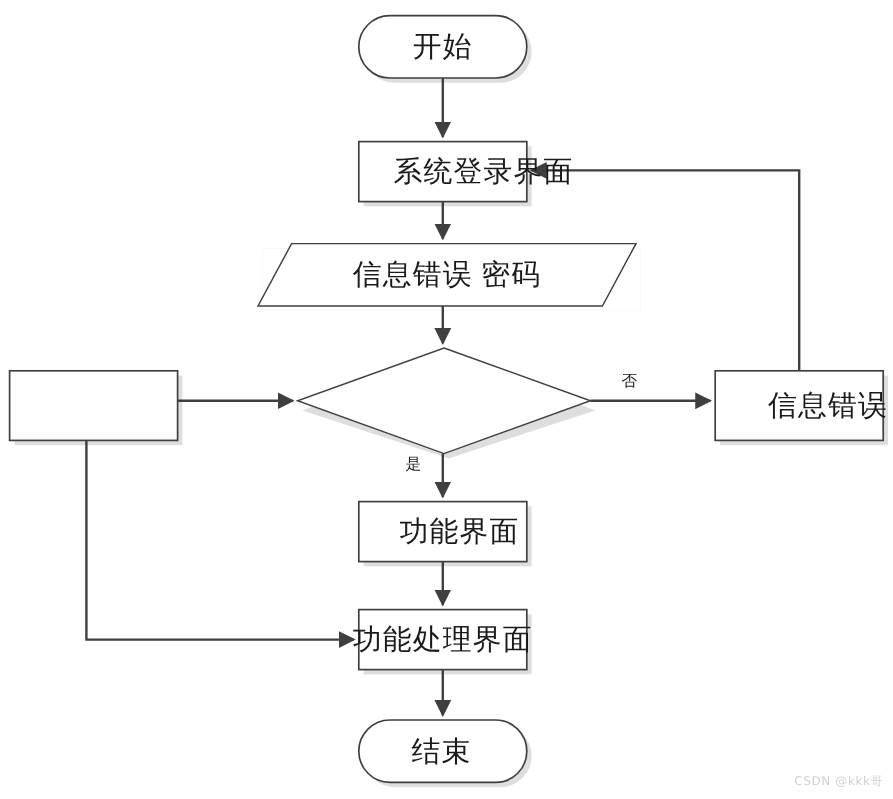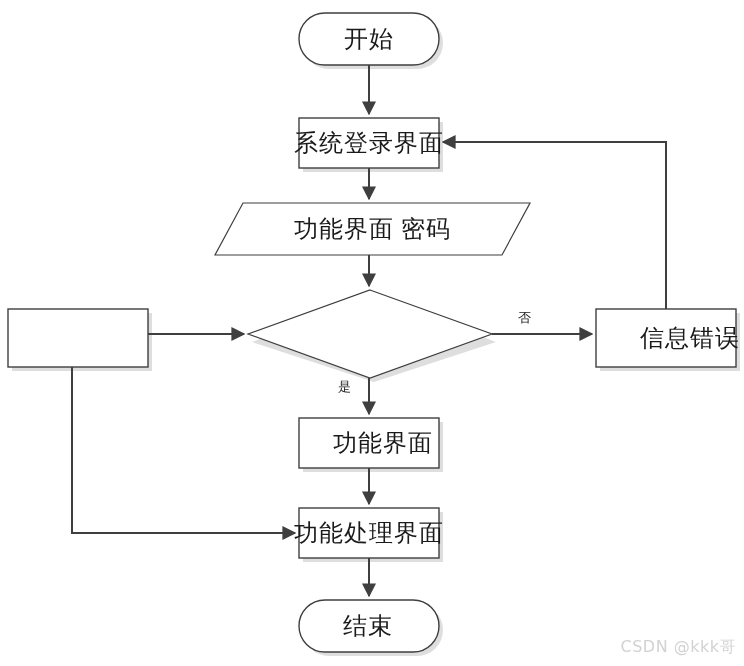--- a/index.html
+++ b/index.html
@@ -38,21 +38,21 @@
     font-size: 13px;
     color: #1a1a1a;
     white-space: nowrap;
     pointer-events: none;
   }
   .watermark {
     position: absolute;
     right: 8px;
     bottom: 8px;
     font-family: "DejaVu Sans", "Liberation Sans", sans-serif;
-    font-size: 16px;
+    font-size: 10px;
     color: #d2d2d2;
     letter-spacing: 0.5px;
     white-space: nowrap;
     text-align: center;
   }
 </style>
 </head>
 <body>
 
 <div id="canvas">
@@ -106,23 +106,23 @@
       <path d="M 666 309 L 666 142 L 443 142"></path>
       <path d="M 369 378 L 369 414"></path>
       <path d="M 369 468 L 369 504"></path>
       <path d="M 72 367 L 72 533 L 295 533"></path>
       <path d="M 369 558 L 369 596"></path>
     </g>
   </svg>
 
   <div class="node-label" style="left:299px; top:13px; width:140px; height:52px;">开始</div>
 
-  <div class="node-label" style="left:299px; top:118px; width:140px; height:50px;">系统登录界面</div>
+  <div class="node-label" style="left:299px; top:118px; width:140px; height:50px;padding-left:34px;">系统登录界面</div>
 
-  <div class="node-label" style="left:215px; top:203px; width:315px; height:52px;">功能界面 密码</div>
+  <div class="node-label" style="left:215px; top:203px; width:315px; height:52px;">信息错误 密码</div>
 
 
 
   <div class="node-label" style="left:596px; top:309px; width:140px; height:58px;margin-left:24px;">信息错误</div>
 
   <div class="node-label" style="left:299px; top:418px; width:136px; height:50px;padding-left:16px;">功能界面</div>
 
   <div class="node-label" style="left:299px; top:508px; width:140px; height:50px;">功能处理界面</div>
 
   <div class="node-label" style="left:298px; top:600px; width:140px; height:52px;">结束</div>

